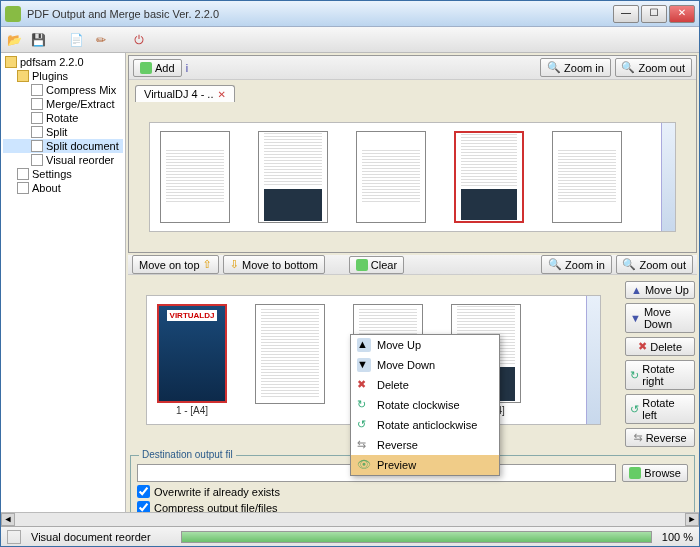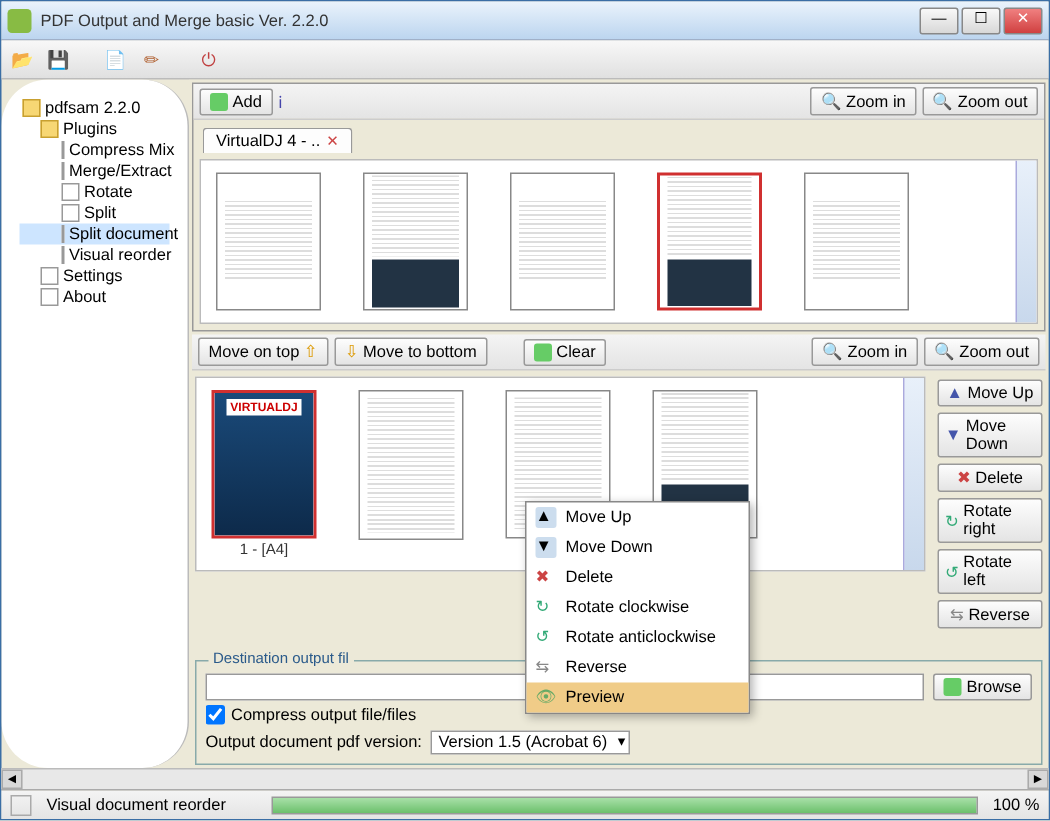--- a/index.html
+++ b/index.html
@@ -9,39 +9,39 @@
 .titlebar .app-icon { width: 16px; height: 16px; background: #8b4; border-radius: 3px; margin-right: 6px; }
 .titlebar .title { flex: 1; color: #333; }
 .titlebar .winbtns { display: flex; gap: 2px; }
 .titlebar .winbtn { width: 26px; height: 18px; border: 1px solid #888; background: linear-gradient(#f8f8f8,#d8d8d8); border-radius: 2px; font-size: 10px; text-align: center; line-height: 14px; cursor: pointer; }
 .titlebar .winbtn.close { background: linear-gradient(#f08080,#d04040); color: #fff; }
 .menubar { height: 20px; background: linear-gradient(#fdfdfd,#e8e8e8); border-bottom: 1px solid #ccc; padding: 0 6px; display: flex; align-items: center; }
 .menubar .menu { padding: 2px 6px; cursor: pointer; }
 .toolbar { height: 26px; background: linear-gradient(#f8f8f8,#e0e0e0); border-bottom: 1px solid #bbb; display: flex; align-items: center; padding: 0 4px; gap: 4px; }
 .toolbar .tbtn { width: 20px; height: 20px; display: flex; align-items: center; justify-content: center; font-size: 12px; cursor: pointer; }
 .body { flex: 1; display: flex; overflow: hidden; }
-.sidebar { width: 125px; background: #fff; border-right: 1px solid #bbb; overflow: auto; padding: 12px; border-radius: 31px; }
+.sidebar { width: 125px; background: #fff; border-right: 1px solid #bbb; overflow: auto; padding: 2px; }
 .tree { }
 .tree .node { display: flex; align-items: center; padding: 1px 2px; cursor: pointer; white-space: nowrap; }
 .tree .node.indent1 { padding-left: 14px; }
 .tree .node.indent2 { padding-left: 28px; }
 .tree .node.selected { background: #cde5ff; }
 .tree .ticon { width: 12px; height: 12px; margin-right: 3px; display: inline-block; }
 .tree .ticon.folder { background: #f7d774; border: 1px solid #c8a030; }
 .tree .ticon.page { background: #fff; border: 1px solid #999; }
 .main { flex: 1; display: flex; flex-direction: column; background: #ece9d8; overflow: hidden; }
 .panel { border: 1px solid #999; margin: 2px; background: #ece9d8; }
 .panel-header { height: 24px; display: flex; align-items: center; padding: 0 4px; gap: 4px; background: linear-gradient(#f4f4f4,#e4e4e4); border-bottom: 1px solid #ccc; }
 .btn { border: 1px solid #999; background: linear-gradient(#fdfdfd,#e4e4e4); padding: 2px 6px; cursor: pointer; display: inline-flex; align-items: center; gap: 3px; border-radius: 2px; font-size: 11px; }
 .btn .bicon { width: 12px; height: 12px; display: inline-block; border-radius: 2px; }
 .spacer { flex: 1; }
 .tabrow { height: 22px; display: flex; align-items: flex-end; padding: 0 6px; gap: 2px; }
 .tab { border: 1px solid #999; border-bottom: none; background: #fdfdfd; padding: 2px 8px; border-radius: 3px 3px 0 0; display: flex; align-items: center; gap: 4px; }
 .tab .closex { font-size: 10px; cursor: pointer; color: #c44; }
-.thumbrow { height: 110px; background: #fff; margin: 4px; border: 1px solid #bbb; display: flex; gap: 28px; padding: 8px 10px; overflow: hidden; position: relative; }
+.thumbrow { height: 110px; background: #fff; margin: 20px; border: 1px solid #bbb; display: flex; gap: 28px; padding: 8px 10px; overflow: hidden; position: relative; }
 .thumbrow.short { height: 130px; }
 .thumb { width: 70px; height: 92px; border: 1px solid #888; background: #fff; display: flex; flex-direction: column; align-items: center; justify-content: center; position: relative; font-size: 6px; color: #666; overflow: hidden; }
 .thumb.selected { border: 2px solid #d03030; }
 .thumb .doclines { width: 85%; height: 60%; background: repeating-linear-gradient(#ddd, #ddd 1px, #fff 1px, #fff 3px); }
 .thumb .docimg { width: 85%; height: 35%; background: #223344; margin-top: 2px; }
 .thumb .cover { width: 100%; height: 100%; background: linear-gradient(#1a4a7a,#0d2a4a); display: flex; align-items: flex-start; justify-content: center; }
 .thumb .cover .vdj { background: #fff; color: #c00; font-weight: bold; font-size: 8px; padding: 1px 3px; margin-top: 4px; }
 .thumb-strip-scroll { width: 14px; background: linear-gradient(#e8f0fa,#c8d8ec); position: absolute; right: 0; top: 0; bottom: 0; border-left: 1px solid #aad; }
 .caption { width: 70px; text-align: center; font-size: 10px; color: #333; }
 .second-area { display: flex; flex: 1; overflow: visible; }
@@ -274,20 +274,24 @@
         <div class="legend">Destination output fil</div>
         <div class="output-row">
           <div class="textfield"></div>
           <div class="btn">
               <span class="bicon" style="background:#6c6"></span>
               <span>Browse</span>
             </div>
         </div>
         <label class="chk">
             <input type="checkbox" checked="" style="">
+            <span>Overwrite if already exists</span>
+          </label>
+        <label class="chk">
+            <input type="checkbox" checked="" style="">
             <span>Compress output file/files</span>
           </label>
         <div class="output-row">
           <span>Output document pdf version:</span>
           <div class="select"><span>Version 1.5 (Acrobat 6)</span></div>
         </div>
       </div>
     </div>
   </div>
 

